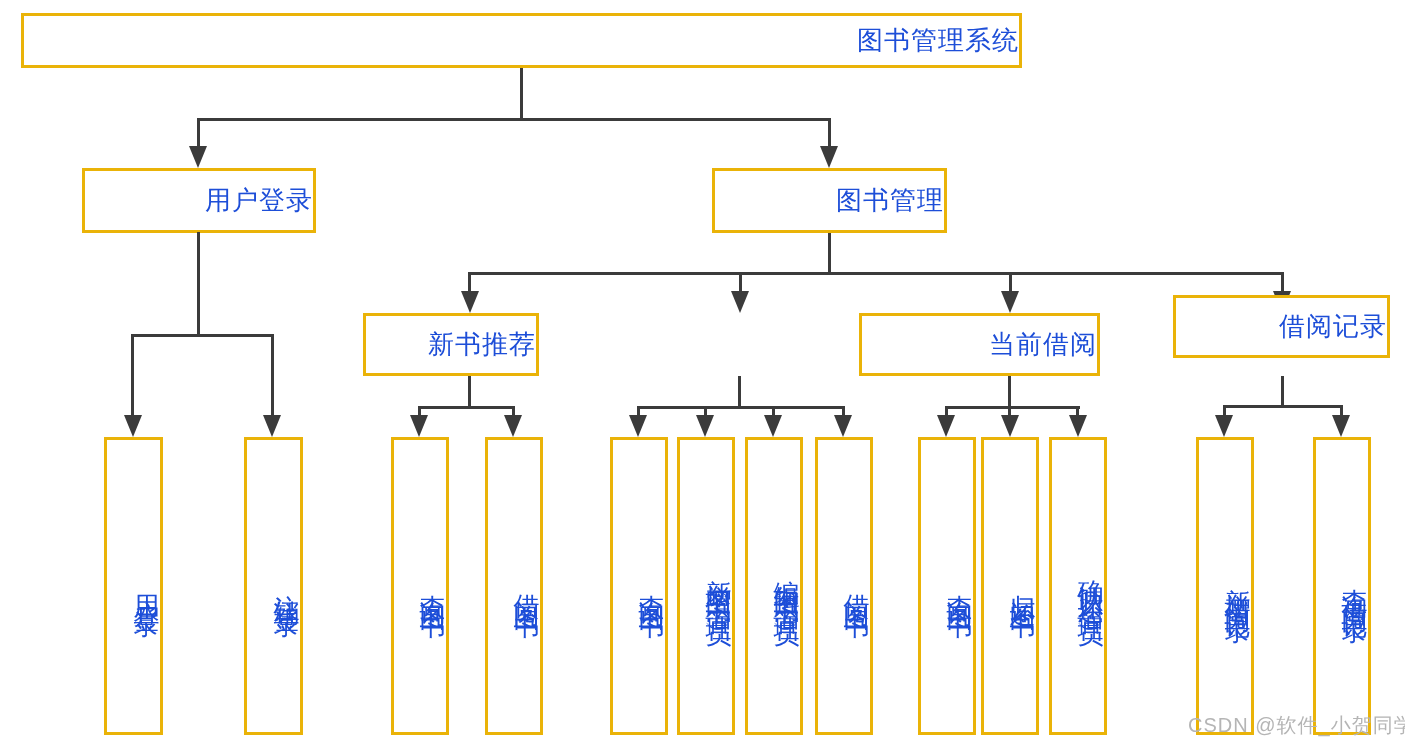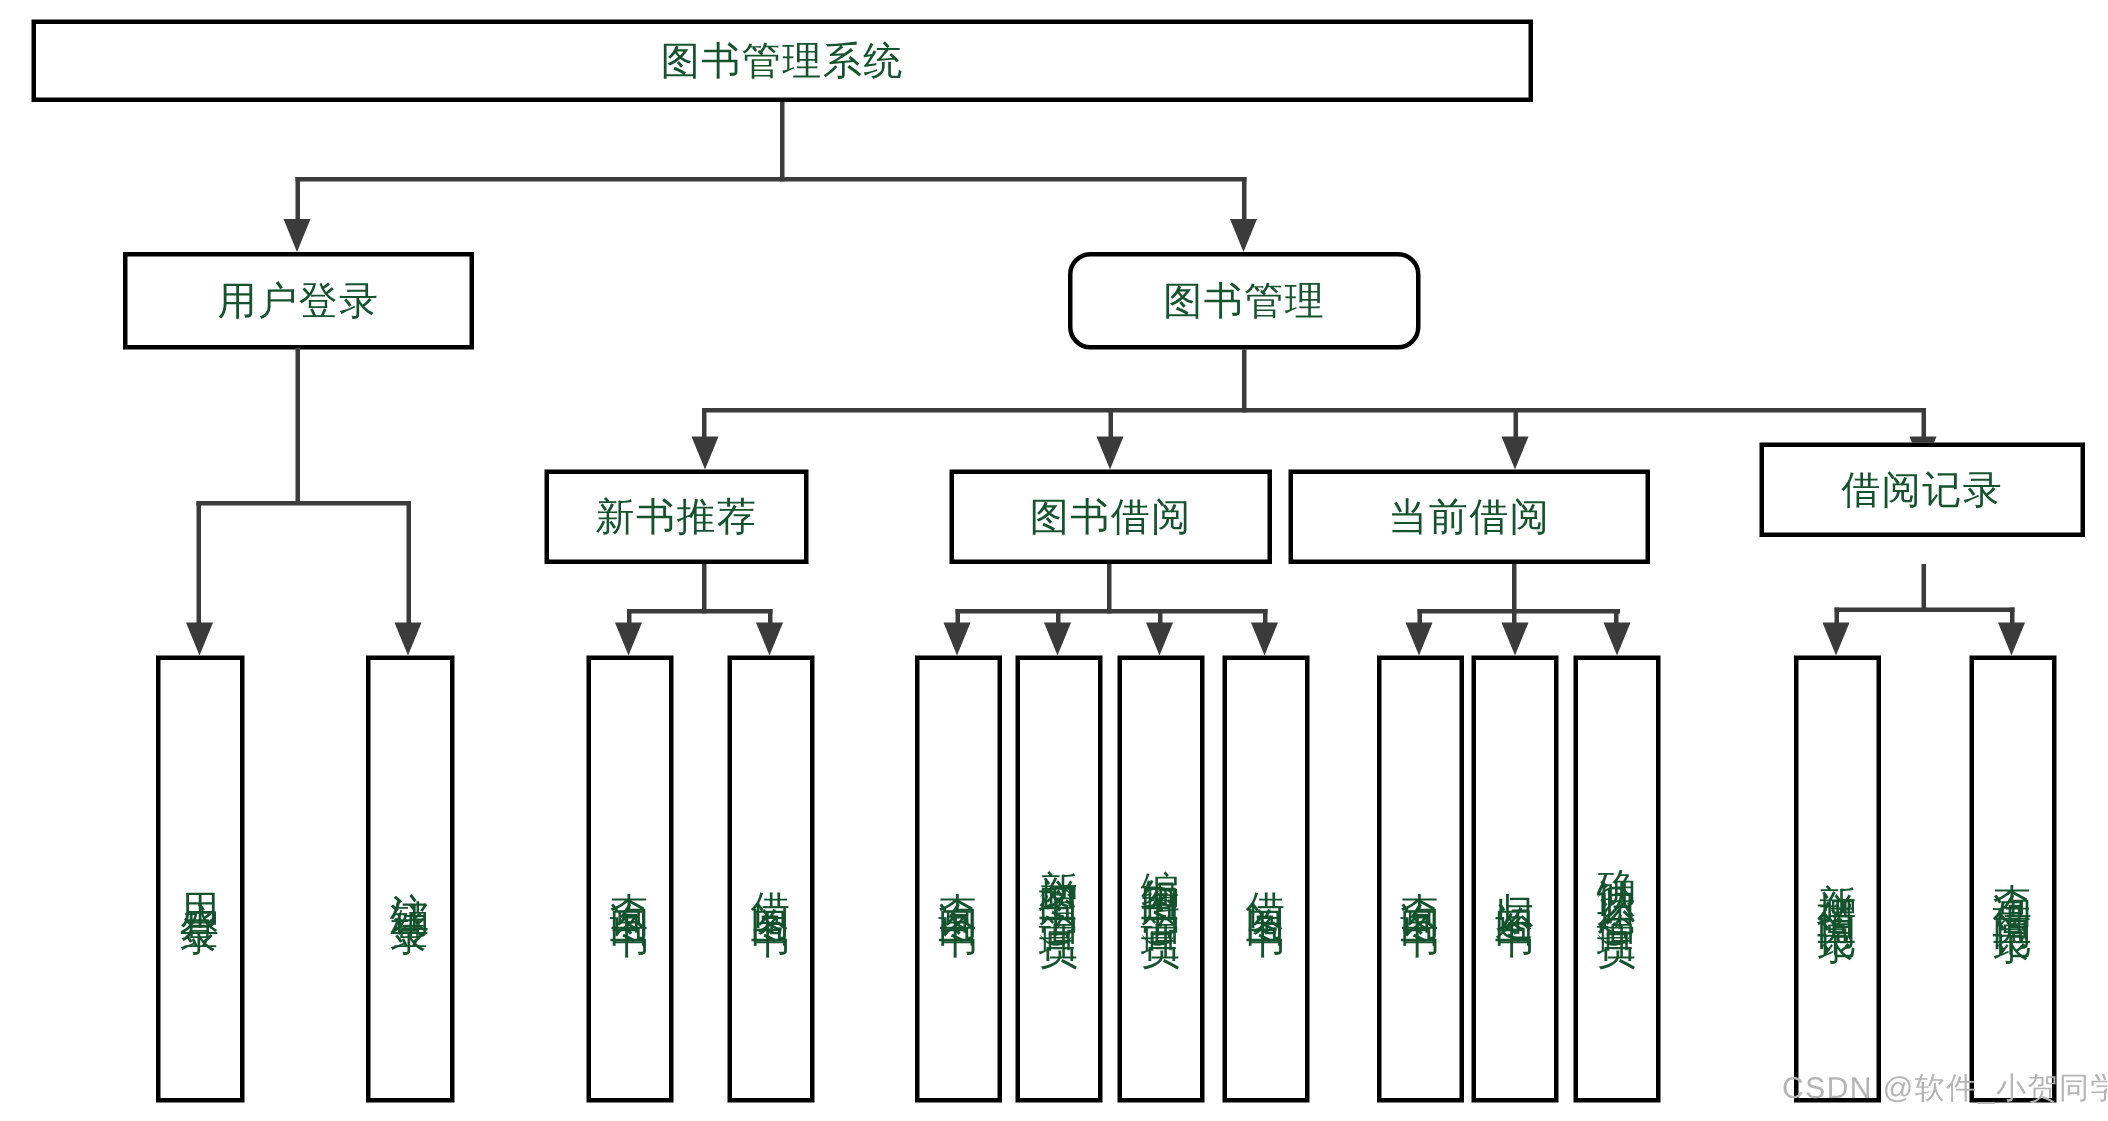--- a/index.html
+++ b/index.html
@@ -7,26 +7,26 @@
     position: relative;
     width: 1405px;
     height: 747px;
     background: #ffffff;
     overflow: hidden;
     font-family: "Liberation Sans", "DejaVu Sans", sans-serif;
   }
   .node {
     position: absolute;
     box-sizing: border-box;
-    border: 3px solid #000000;
+    border: 3px solid #eab308;
     background: #ffffff;
     display: flex;
     align-items: center;
-    justify-content: center;
-    color: #14532d;
+    justify-content: flex-end;
+    color: #1d4ed8;
   }
   .node.h .label {
     font-size: 26px;
     letter-spacing: 1px;
     white-space: nowrap;
   }
   .node.v .label {
     writing-mode: vertical-rl;
     text-orientation: mixed;
     font-size: 26px;
@@ -68,21 +68,21 @@
   <div class="line" style="left:520px; top:68px; width:3px; height:53px;"></div>
   <div class="line" style="left:197px; top:118px; width:634px; height:3px;"></div>
   <div class="line" style="left:197px; top:118px; width:3px; height:34px;"></div>
   <div class="line" style="left:828px; top:118px; width:3px; height:34px;"></div>
   <div class="arrow" style="left:189px; top:146px;"></div>
   <div class="arrow" style="left:820px; top:146px;"></div>
 
   <div class="node h" style="left:82px; top:168px; width:234px; height:65px;">
     <span class="label">用户登录</span>
   </div>
-  <div class="node h" style="left:712px; top:168px; width:235px; height:65px;border-radius:15px;">
+  <div class="node h" style="left:712px; top:168px; width:235px; height:65px;">
     <span class="label">图书管理</span>
   </div>
 
   <div class="line" style="left:197px; top:232px; width:3px; height:104px;"></div>
   <div class="line" style="left:131px; top:334px; width:143px; height:3px;"></div>
   <div class="line" style="left:131px; top:334px; width:3px; height:86px;"></div>
   <div class="line" style="left:271px; top:334px; width:3px; height:86px;"></div>
   <div class="arrow" style="left:124px; top:415px;"></div>
   <div class="arrow" style="left:263px; top:415px;"></div>
 
@@ -92,23 +92,20 @@
   <div class="line" style="left:739px; top:272px; width:3px; height:25px;"></div>
   <div class="line" style="left:1009px; top:272px; width:3px; height:25px;"></div>
   <div class="line" style="left:1281px; top:272px; width:3px; height:25px;"></div>
   <div class="arrow" style="left:461px; top:291px;"></div>
   <div class="arrow" style="left:731px; top:291px;"></div>
   <div class="arrow" style="left:1001px; top:291px;"></div>
   <div class="arrow" style="left:1273px; top:291px;"></div>
 
   <div class="node h" style="left:363px; top:313px; width:176px; height:63px;">
     <span class="label">新书推荐</span>
-  </div>
-  <div class="node h" style="left:633px; top:313px; width:215px; height:63px;">
-    <span class="label">图书借阅</span>
   </div>
   <div class="node h" style="left:859px; top:313px; width:241px; height:63px;">
     <span class="label">当前借阅</span>
   </div>
   <div class="node h" style="left:1173px; top:295px; width:217px; height:63px;">
     <span class="label">借阅记录</span>
   </div>
 
   <div class="line" style="left:468px; top:376px; width:3px; height:33px;"></div>
   <div class="line" style="left:418px; top:406px; width:97px; height:3px;"></div>

